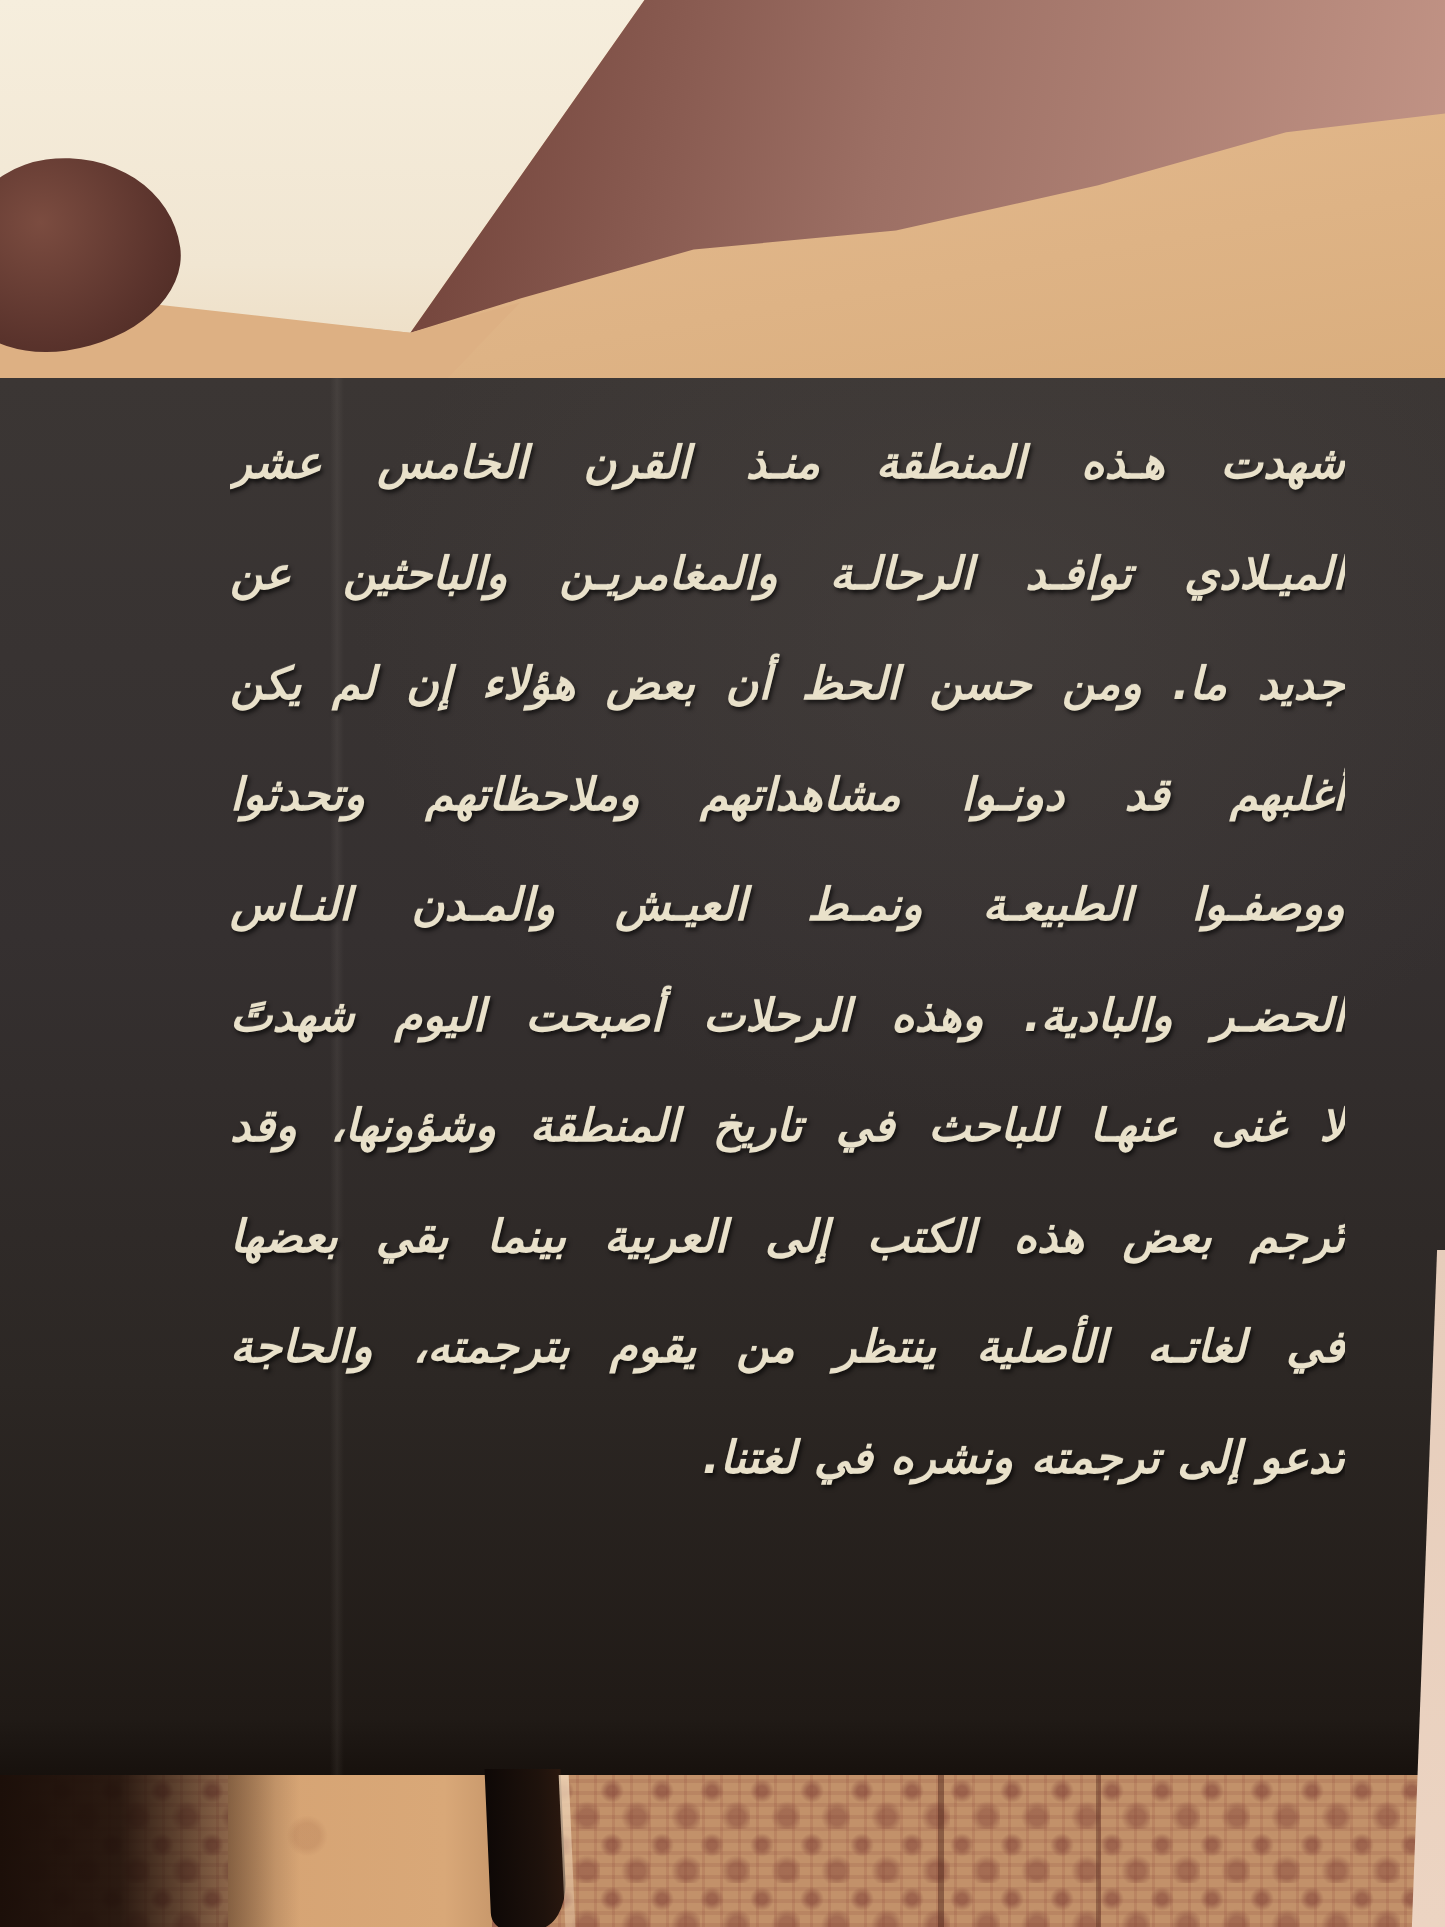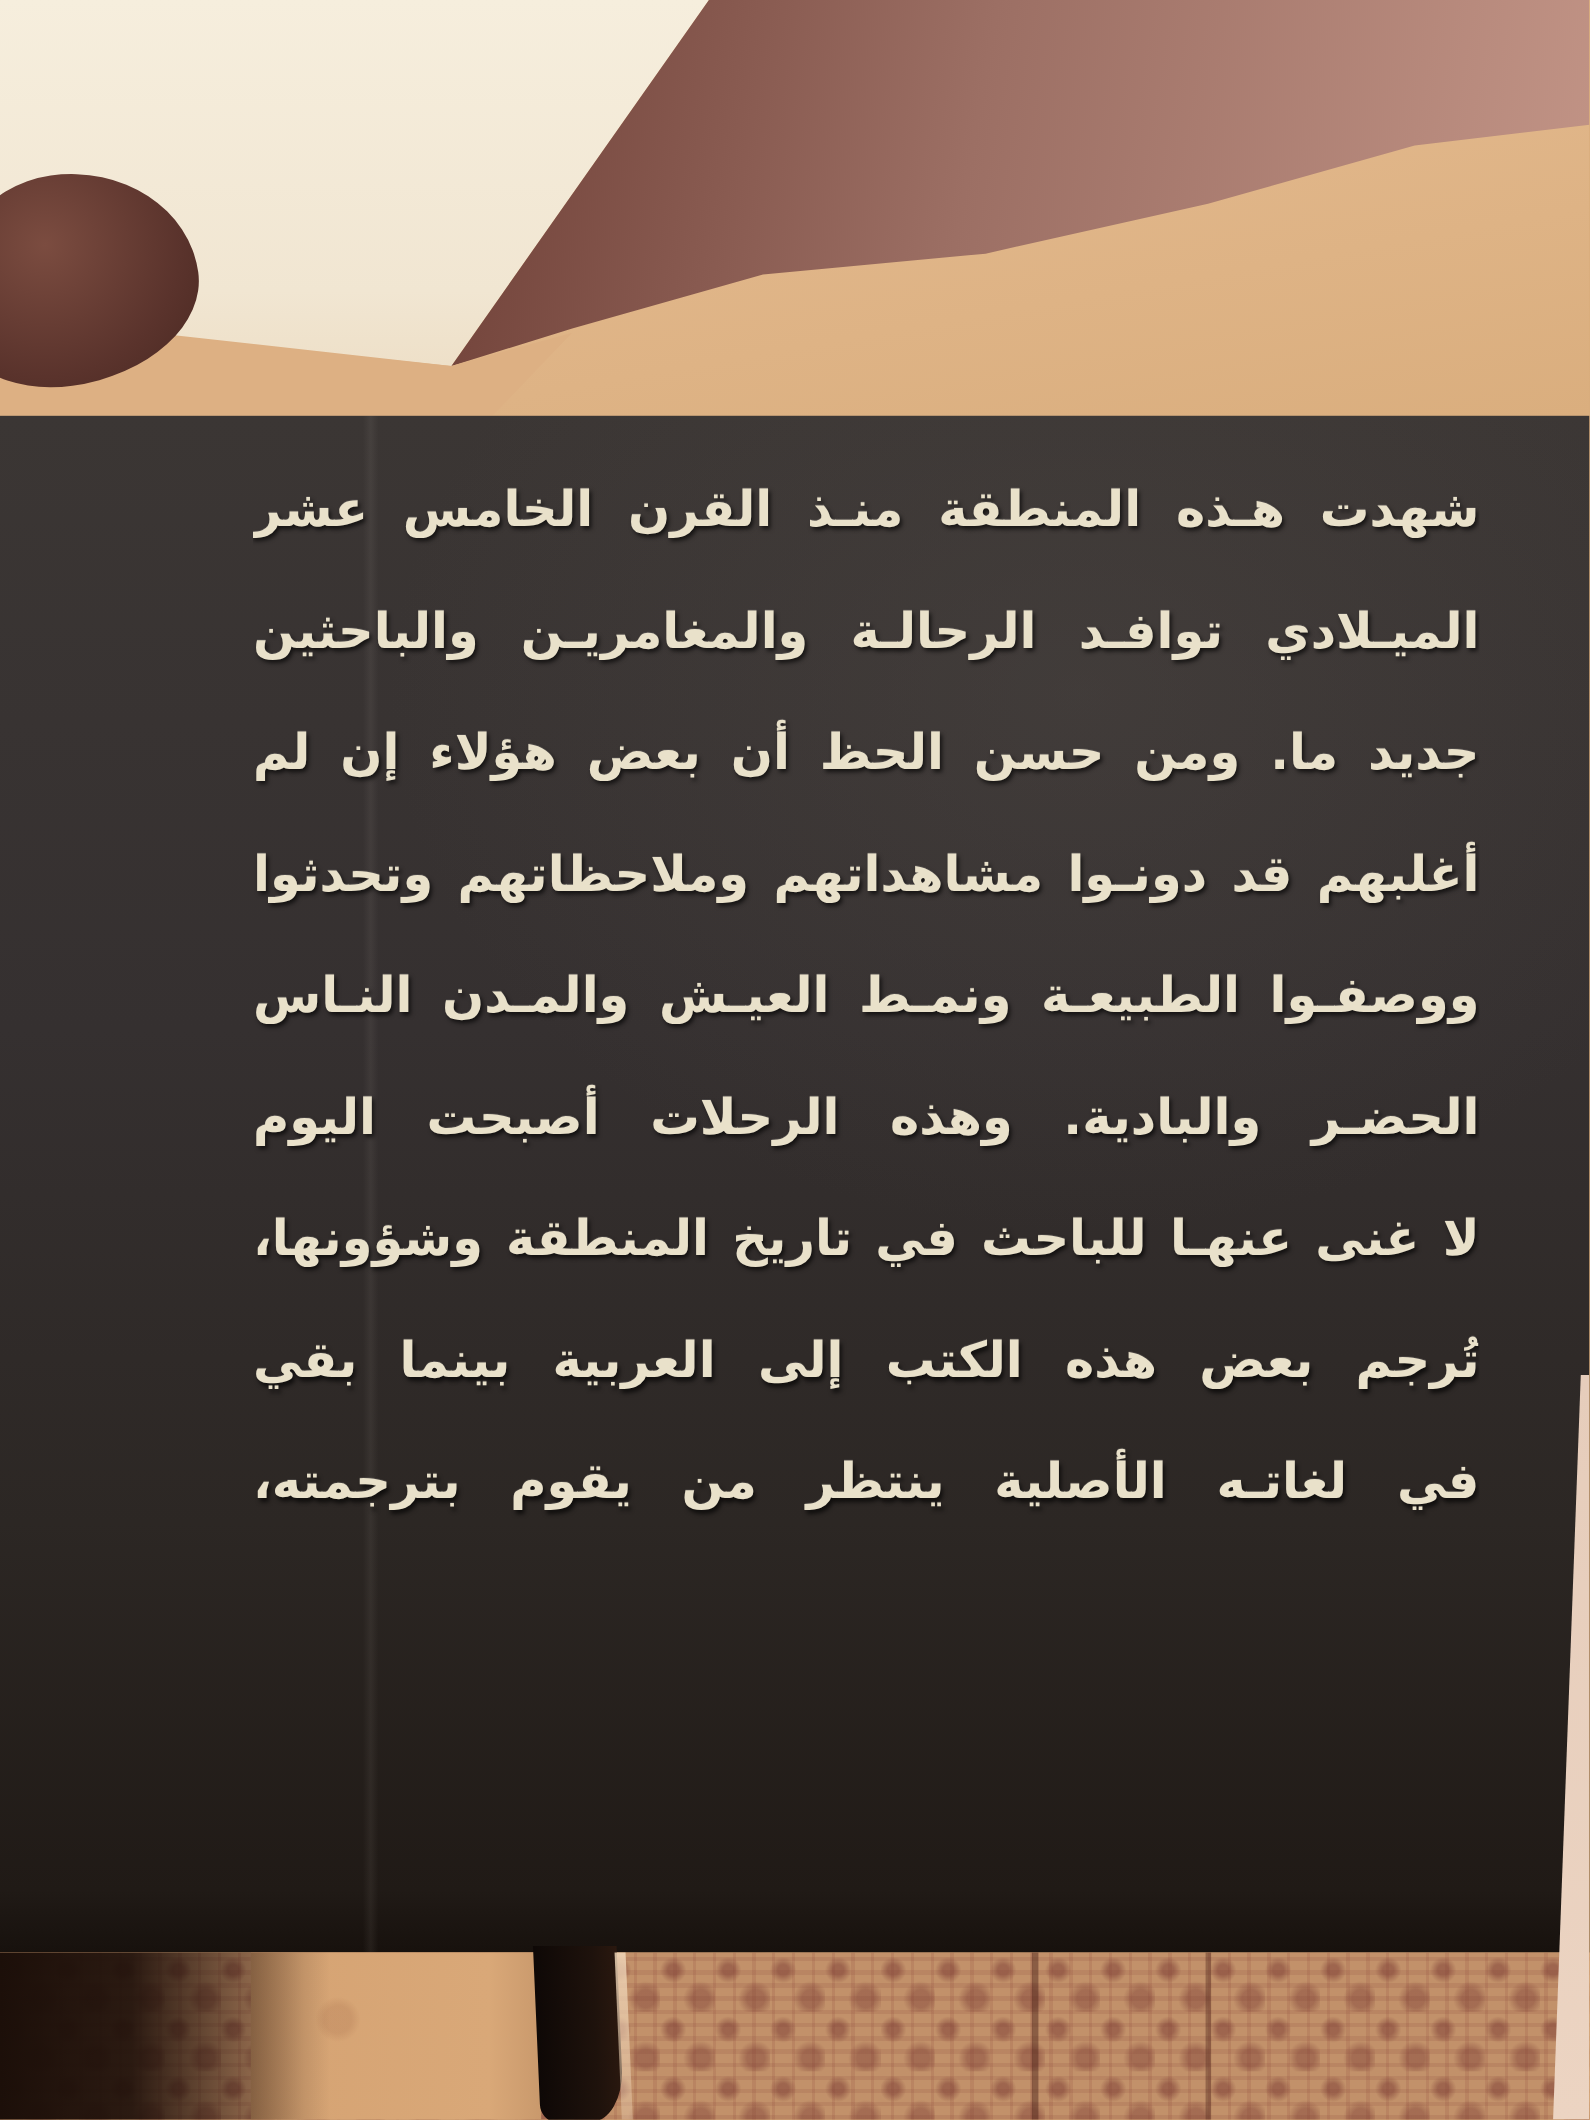--- a/index.html
+++ b/index.html
@@ -27,21 +27,21 @@
          transform:rotate(-8deg); }
 
   
   .panel { position:absolute; left:0; top:378px; width:1445px; height:1397px;
          background:
            radial-gradient(ellipse 900px 700px at 68% 18%, rgba(82,76,72,.35), rgba(0,0,0,0) 70%),
            linear-gradient(180deg,#3b3634 0%,#353030 40%,#2c2724 72%,#201a16 96%,#17110d 100%); }
   .crease { position:absolute; left:330px; top:0; width:14px; height:100%;
          background:linear-gradient(90deg,rgba(255,255,255,0) 0%,rgba(210,200,190,.07) 50%,rgba(255,255,255,0) 100%); }
 
-  .text-block { position:absolute; left:230px; right:100px; top:30px; direction:rtl; }
+  .text-block { position:absolute; left:230px; right:100px; top:30px; direction:rtl;font-style:italic; }
   .line { height:110.5px; line-height:110.5px; overflow:hidden;
          font-size:45px; font-weight:bold; color:#e9e1ca; letter-spacing:.5px;
          text-align:justify; text-align-last:justify; word-spacing:2px;
          text-shadow:0 -1px 0 rgba(255,255,255,.10), 2px 3px 4px rgba(0,0,0,.65); }
   .line.last { text-align-last:right; }
 
   
   .band { position:absolute; left:0; top:1775px; width:1445px; height:152px;
          background-color:#c2916a;
          background-image:
@@ -89,20 +89,21 @@
     <div class="text-block" lang="ar" dir="rtl">
       <p class="line">شهدت هـذه المنطقة منـذ القرن الخامس عشر</p>
       <p class="line">الميـلادي توافـد الرحالـة والمغامريـن والباحثين عن</p>
       <p class="line">جديد ما. ومن حسن الحظ أن بعض هؤلاء إن لم يكن</p>
       <p class="line">أغلبهم قد دونـوا مشاهداتهم وملاحظاتهم وتحدثوا</p>
       <p class="line">ووصفـوا الطبيعـة ونمـط العيـش والمـدن النـاس</p>
       <p class="line">الحضـر والبادية. وهذه الرحلات أصبحت اليوم شهدتً</p>
       <p class="line">لا غنى عنهـا للباحث في تاريخ المنطقة وشؤونها، وقد</p>
       <p class="line">تُرجم بعض هذه الكتب إلى العربية بينما بقي بعضها</p>
       <p class="line">في لغاتـه الأصلية ينتظر من يقوم بترجمته، والحاجة</p>
+      <p class="line last">تدعو إلى ترجمته ونشره في لغتنا.</p>
     </div>
   </div>
 
   <div class="band">
     <div class="band-seam1"></div>
     <div class="band-seam2"></div>
     <div class="plain-column"></div>
     <div class="band-shadow-left"></div>
     <div class="trunk"></div>
     <div class="trunk-highlight"></div>

